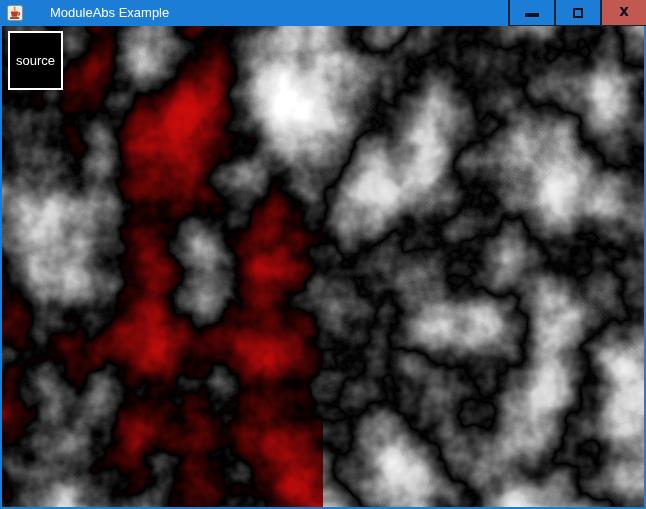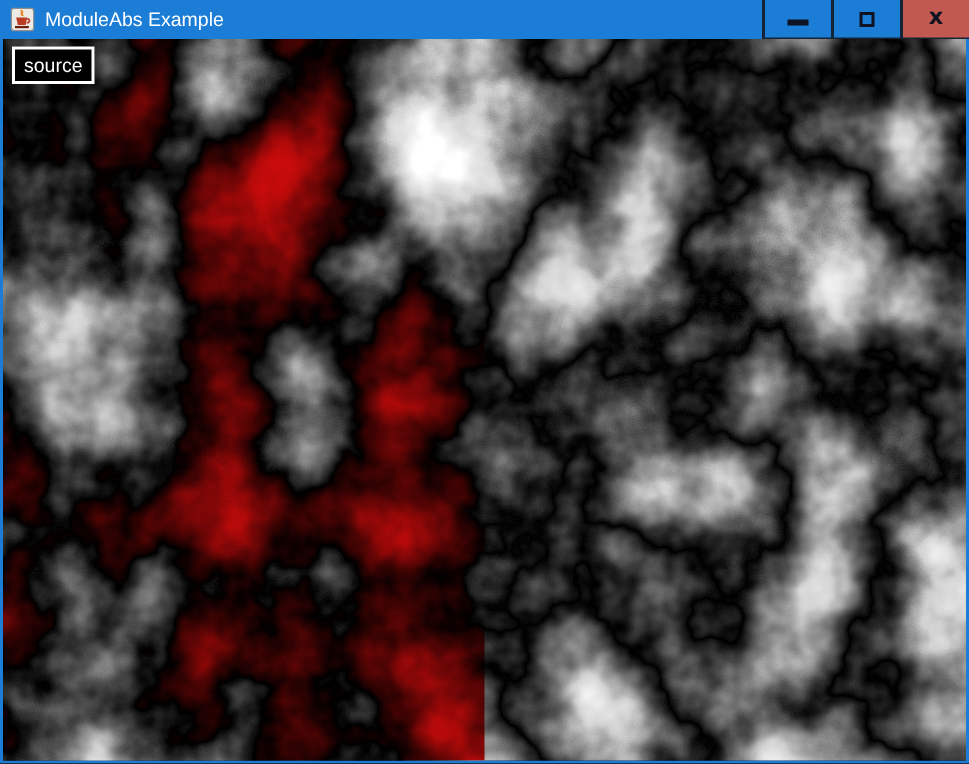--- a/index.html
+++ b/index.html
@@ -10,21 +10,21 @@
     width:646px;height:509px;
     background:var(--window-border,#1b7dd6);
     font-family:"Liberation Sans",sans-serif;
     overflow:hidden;
   }
 
   
   .titlebar{
     position:absolute;left:0;top:0;right:0;height:26px;
     background:var(--titlebar,#1b7dd6);
-    display:flex;align-items:center;
+    display:flex;align-items:center;gap:20px;
   }
   .app-icon{
     width:16px;height:16px;margin:0 7px 0 7px;flex:0 0 auto;display:block;
   }
   .title{
     color:var(--titlebar-text,#ffffff);
     font-size:13px;line-height:26px;white-space:nowrap;flex:1 1 auto;
   }
   .controls{display:flex;height:26px;margin-left:auto;flex:0 0 auto;}
   .controls .btn{
@@ -54,21 +54,21 @@
   .noise{position:absolute;inset:0;background:#000;}
   .abs-noise{filter:url(#absNoise);}
   .src-noise{filter:url(#srcNoise);clip-path:inset(0 50% 0 0);}
 
   .img-label{
     position:absolute;top:5px;
     background:var(--label-bg,#000000);
     color:var(--label-text,#ffffff);
     border:2px solid var(--label-border,#ffffff);
     font-size:13px;line-height:1;
-    padding:4px 6px;
+    padding:21px 6px;
     white-space:nowrap;
   }
   .label-source{left:6px;}
   .label-abs{left:calc(50% + 4px);}
 
   .svg-defs{position:absolute;width:0;height:0;overflow:hidden;}
 </style>
 </head>
 <body>
 

